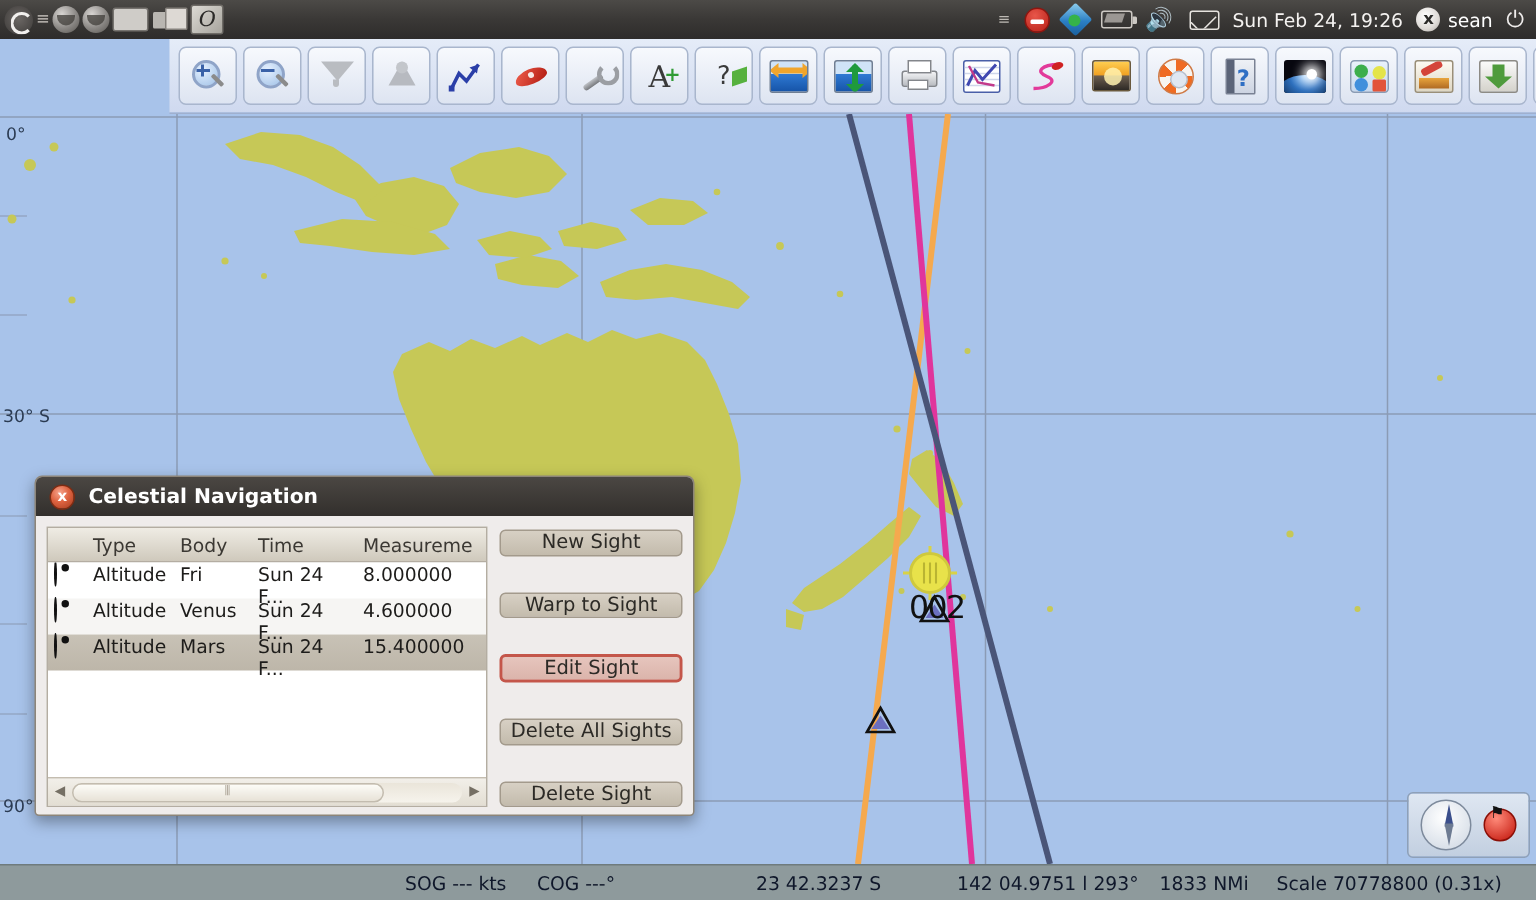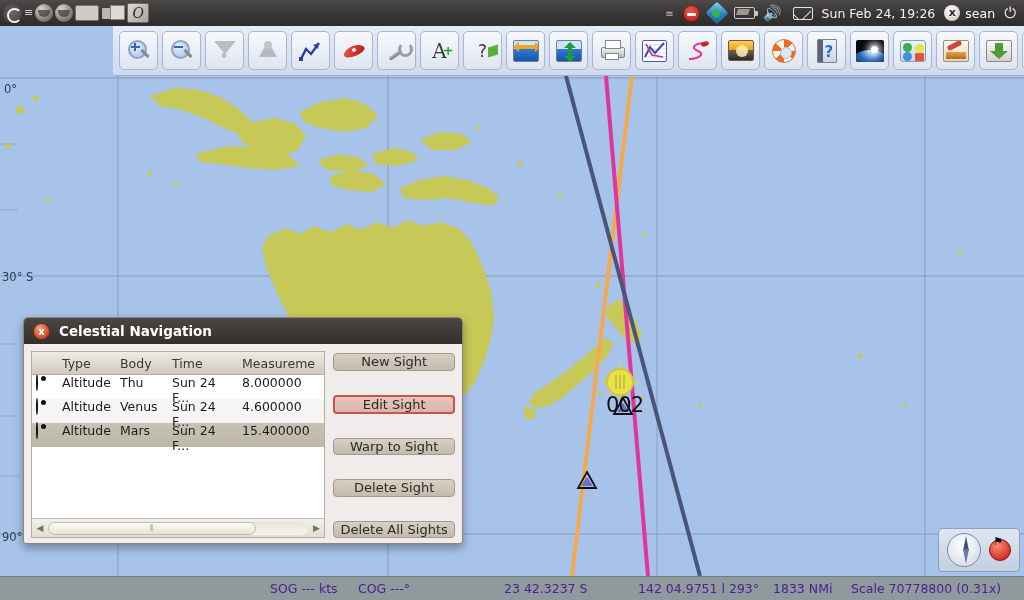--- a/index.html
+++ b/index.html
@@ -192,21 +192,21 @@
   .compass-rose { width: 34px; height: 34px; border-radius: 50%; background: radial-gradient(circle at 45% 35%,#ffffff,#cdd6e2);
     border: 1px solid #7d8a9c; position: relative; }
   .compass-rose::before { content:""; position:absolute; left:15px; top:2px; border-left:3px solid transparent; border-right:3px solid transparent; border-bottom:15px solid #3b4f8c;}
   .compass-rose::after { content:""; position:absolute; left:15px; bottom:2px; border-left:3px solid transparent; border-right:3px solid transparent; border-top:15px solid #6d7b92;}
   .gps-dot { width: 22px; height: 22px; border-radius: 50%; background: radial-gradient(circle at 38% 28%, #ff8b7a, #c01208); border:1px solid #8b0f07; }
   .gps-flag { position:absolute; right:16px; top:6px; font-size:11px; color:#111; font-weight:bold;}
 
   
   .statusbar {
     position: absolute; left: 0; bottom: 0; width: 1024px; height: 24px;
-    background: #8e9a9c; border-top: 1px solid #6f7b7d; color: #4c1d95;
+    background: #8e9a9c; border-top: 1px solid #6f7b7d; color: #0f172a;
     font-size: 12.5px; display: flex; align-items: center; white-space: nowrap; margin-top: 48px;
   }
   .sb-seg { position: absolute; }
 
   
   .dialog {
     position: absolute; left: 23px; top: 317px; width: 440px; height: 227px;
     background: #efeceb; border: 1px solid #8d8579; border-radius: 5px 5px 3px 3px;
     box-shadow: 0 4px 10px rgba(0,0,0,.35);
   }
@@ -528,21 +528,21 @@
           <div class="col-type">Type</div>
           <div class="col-body">Body</div>
           <div class="col-time">Time</div>
           <div class="col-meas">Measureme</div>
         </div>
         <div class="list-rows">
 
           <div class="row">
             <div class="col-eye"><span class="eye"></span></div>
             <div class="col-type">Altitude</div>
-            <div class="col-body">Thu</div>
+            <div class="col-body">Fri</div>
             <div class="col-time">Sun 24 F...</div>
             <div class="col-meas">8.000000</div>
           </div>
 
           <div class="row alt">
             <div class="col-eye"><span class="eye"></span></div>
             <div class="col-type">Altitude</div>
             <div class="col-body">Venus</div>
             <div class="col-time">Sun 24 F...</div>
             <div class="col-meas">4.600000</div>
@@ -561,22 +561,22 @@
           <span class="hs-arrow">◀</span>
           <div class="hs-track">
             <div class="hs-thumb">⦀</div>
           </div>
           <span class="hs-arrow">▶</span>
         </div>
       </div>
 
       <div class="btn-col">
         <div class="dbtn">New Sight</div>
+        <div class="dbtn">Warp to Sight</div>
         <div class="dbtn focused">Edit Sight</div>
-        <div class="dbtn">Warp to Sight</div>
+        <div class="dbtn">Delete All Sights</div>
         <div class="dbtn">Delete Sight</div>
-        <div class="dbtn">Delete All Sights</div>
       </div>
 
     </div>
   </div>
 
 </div>
 
 </body></html>

